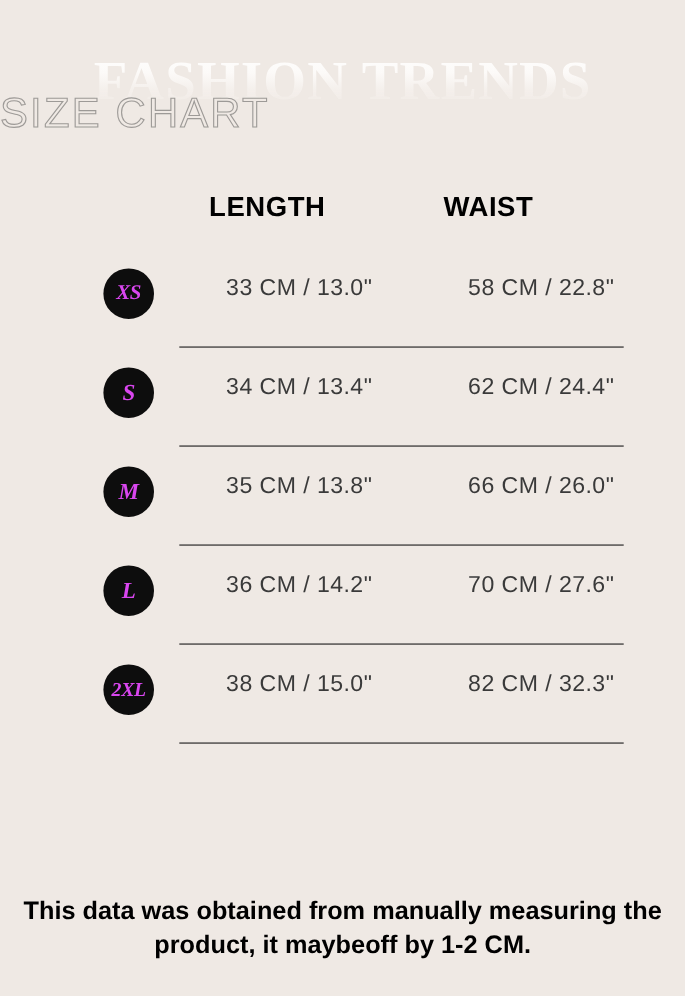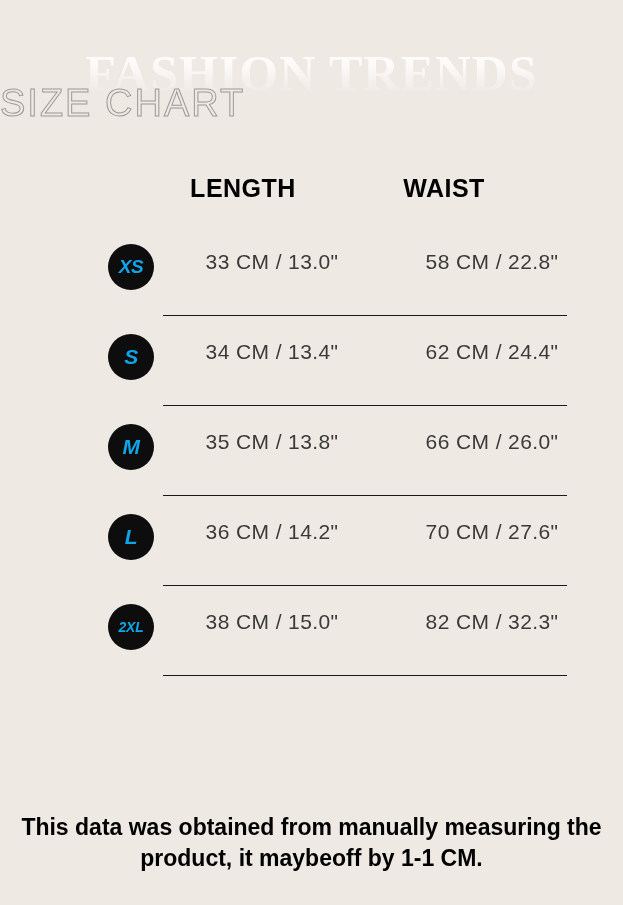--- a/index.html
+++ b/index.html
@@ -79,38 +79,39 @@
   }
   .ch.length { left: 243px; }
   .ch.waist  { left: 444px; }
 
   .row {
     position: relative;
     height: 90px;
   }
   .badge {
     position: absolute;
-    left: 108px;
+    left: 94px;
     top: 18px;
     width: 46px;
     height: 46px;
     border-radius: 50%;
     background: #0d0d0d;
-    color: #0ea5e9;
+    color: #d946ef;
     display: flex;
     align-items: center;
     justify-content: center;
     font-weight: 700;
     font-style: italic;
     letter-spacing: -0.3px;
     box-sizing: border-box;
+    font-family: Liberation Serif, serif;
   }
   .badge.len1 { font-size: 21px; }
   .badge.len2 { font-size: 19px; }
-  .badge.len3 { font-size: 14px; }
+  .badge.len3 { font-size: 18px; }
 
   .cell {
     position: absolute;
     top: 24px;
     font-size: 21px;
     color: #3a3a3a;
     letter-spacing: 0.4px;
     white-space: nowrap;
     transform: translateX(-50%);
   }
@@ -187,13 +188,13 @@
 
   <div class="row">
     <div class="badge len3">2XL</div>
     <div class="cell length">38 CM /  15.0"</div>
     <div class="cell waist">82 CM /  32.3"</div>
     <div class="divider"></div>
   </div>
 
 </div>
 
-<div class="footer">This data was obtained from manually measuring the product, it maybeoff by 1-1 CM.</div>
+<div class="footer">This data was obtained from manually measuring the product, it maybeoff by 1-2 CM.</div>
 
 </body></html>

